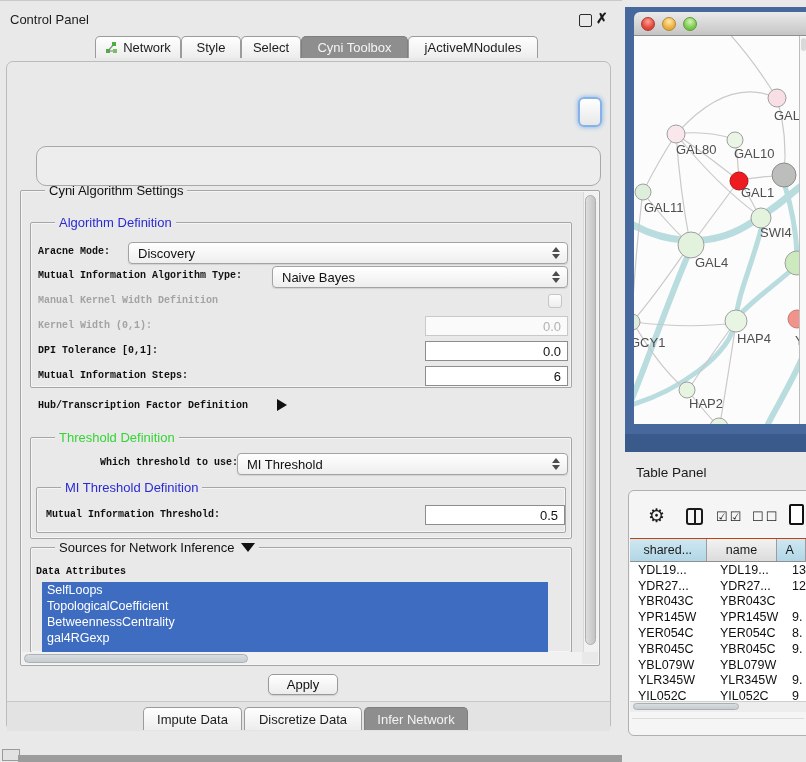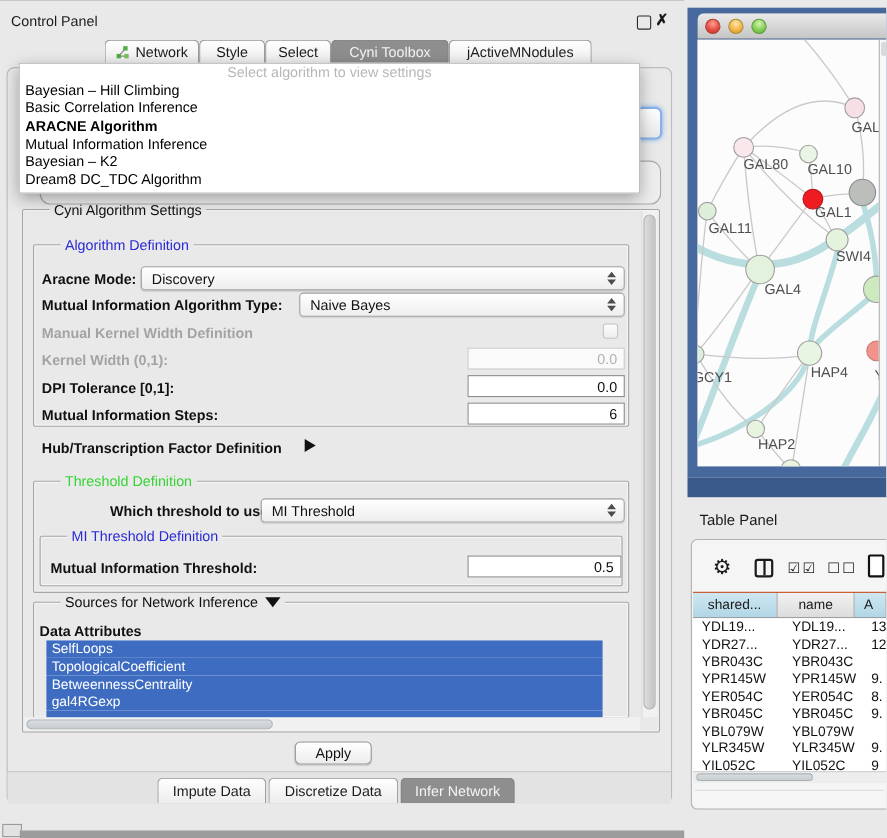--- a/index.html
+++ b/index.html
@@ -1,20 +1,20 @@
 <!DOCTYPE html>
 <html><head>
 <meta charset="utf-8">
 <style>
   html,body{margin:0;padding:0;background:#e9e9e9;}
   .page{position:relative;width:806px;height:762px;background:#e9e9e9;overflow:hidden;
         font-family:"Liberation Sans",sans-serif;color:#111;}
   .abs{position:absolute;}
   .nowrap{white-space:nowrap;}
-  .blabel{font-weight:bold;font-size:13px;white-space:nowrap;}
+  .blabel{font-weight:bold;font-size:10px;white-space:nowrap;font-family:Liberation Mono, monospace;}
   .dis{color:#a3a3a3 !important;}
   
   .tab{position:absolute;height:22px;box-sizing:border-box;border:1px solid #9b9b9b;border-bottom:none;
        border-radius:5px 5px 0 0;background:linear-gradient(#fefefe,#ededed);font-size:13px;
        display:flex;align-items:center;justify-content:center;color:#1c1c1c;gap:5px;}
   .tab.sel{background:#8e8e8e;color:#f4f4f4;border-color:#7f7f7f;}
   
   .grp{position:absolute;border:1px solid #a6a6a6;border-radius:2px;box-sizing:border-box;
        box-shadow:inset 0 0 0 1px rgba(255,255,255,.55);}
   .gtitle{position:absolute;top:-8px;left:24px;background:#e9e9e9;padding:0 4px;font-size:13px;
@@ -90,29 +90,20 @@
     <span>jActiveMNodules</span>
   </div>
 
   <div class="abs" style="left:6px;top:61px;width:605px;height:670px;border:1px solid #bcbcbc;border-radius:7px;box-sizing:border-box;"></div>
 
   <div class="abs" style="left:36px;top:146px;width:565px;height:40px;border:1px solid #a9a9a9;border-radius:10px;
               background:#ededed;box-sizing:border-box;z-index:5;"></div>
   <div class="abs" style="left:578px;top:97px;width:24px;height:30px;border:2px solid #85b2e8;border-radius:6px;
               background:linear-gradient(#fff,#e8e8e8);box-shadow:0 0 5px #7daee8;box-sizing:border-box;z-index:5;"></div>
 
-  <div class="popup" style="left:17px;top:57px;width:563px;height:117px;">
-    <div class="ph">Select algorithm to view settings</div>
-    <div class="it">Bayesian – Hill Climbing</div>
-    <div class="it">Basic Correlation Inference</div>
-    <div class="it" style="font-weight:bold;">ARACNE Algorithm</div>
-    <div class="it">Mutual Information Inference</div>
-    <div class="it">Bayesian – K2</div>
-    <div class="it">Dream8 DC_TDC Algorithm</div>
-  </div>
 
   <div class="grp" style="left:20px;top:190px;width:580px;height:476px;">
     <span class="gtitle">Cyni Algorithm Settings</span>
   </div>
 
   <div class="grp" style="left:30px;top:222px;width:542px;height:166px;">
     <span class="gtitle" style="color:#2a2ad4;">Algorithm Definition</span>
   </div>
 
   <span class="abs blabel" style="left:38px;top:246px;">Aracne Mode:</span>

